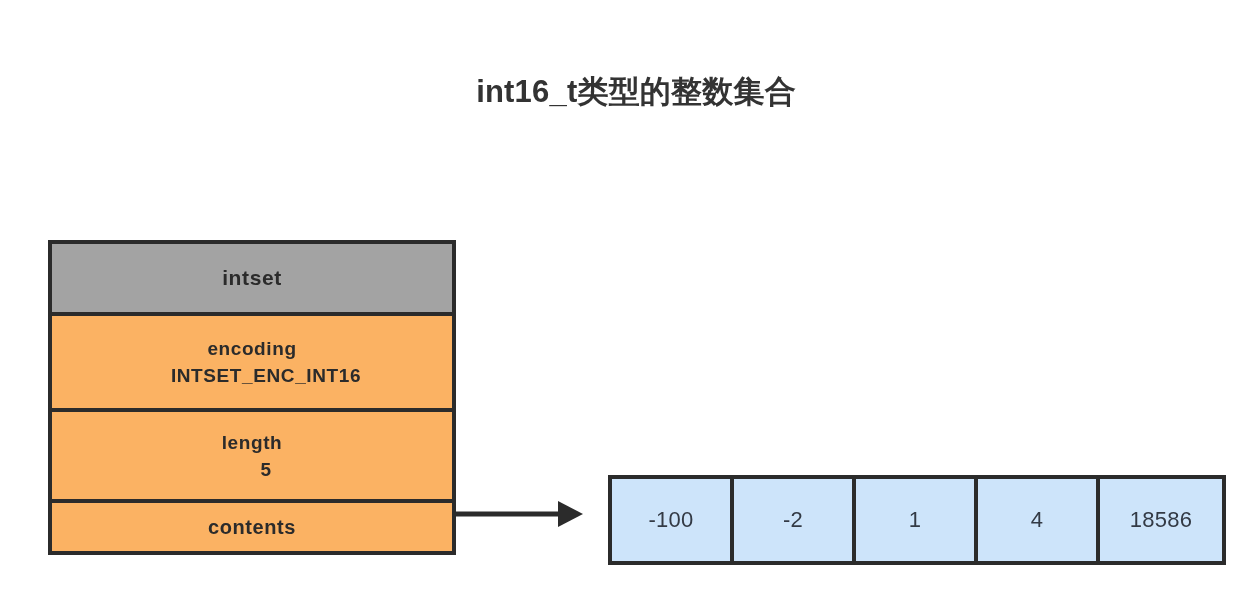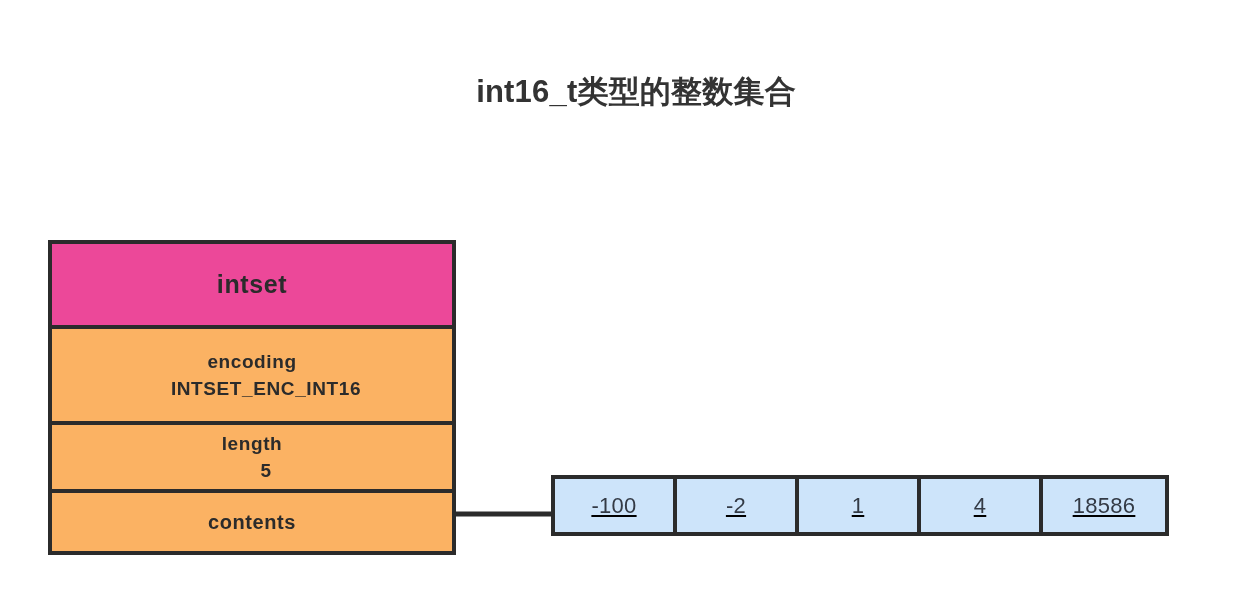--- a/index.html
+++ b/index.html
@@ -51,34 +51,34 @@
     display: flex;
     flex-direction: column;
     align-items: center;
     justify-content: center;
     color: #2b2b2b;
     font-weight: bold;
     text-align: center;
     letter-spacing: 0.6px;
   }
   #row-header {
-    height: 85px;
-    background: #ec4899;
-    font-size: 25px;
+    height: 72px;
+    background: #a3a3a3;
+    font-size: 21px;
     border-bottom: 4px solid #2b2b2b;
   }
   #row-encoding {
     height: 96px;
     background: #fbb263;
     font-size: 19px;
     line-height: 27px;
     border-bottom: 4px solid #2b2b2b;
   }
   #row-length {
-    height: 68px;
+    height: 91px;
     background: #fbb263;
     font-size: 19px;
     line-height: 27px;
     border-bottom: 4px solid #2b2b2b;
   }
   #row-contents {
     flex: 1 1 auto;
     background: #fbb263;
     font-size: 20px;
   }
@@ -90,27 +90,26 @@
     position: absolute;
     left: 452px;
     top: 496px;
     width: 132px;
     height: 36px;
   }
 
   
   #contents-array {
     position: absolute;
-    left: 551px;
+    left: 608px;
     top: 475px;
-    height: 61px;
+    height: 90px;
     box-sizing: border-box;
     border: 4px solid #2b2b2b;
     display: flex;
-    text-decoration: underline;
   }
   .array-cell {
     box-sizing: border-box;
     width: 122px;
     height: 100%;
     background: #cde4fa;
     display: flex;
     align-items: center;
     justify-content: center;
     font-size: 22px;

